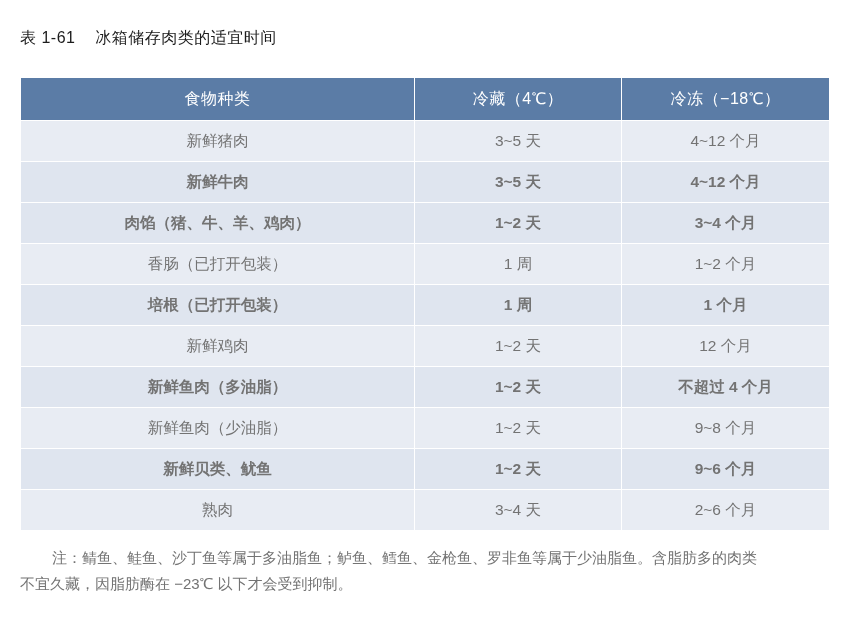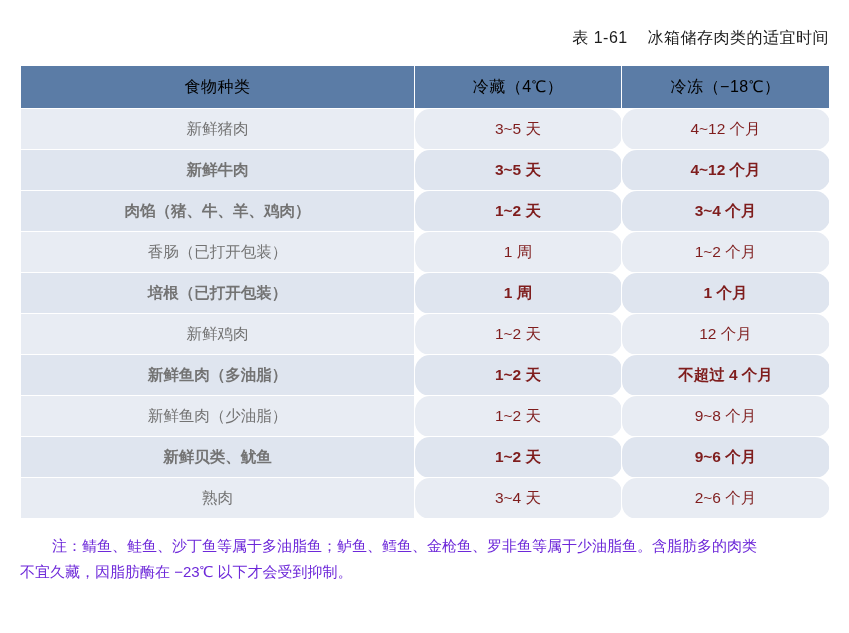--- a/index.html
+++ b/index.html
@@ -15,68 +15,68 @@
     overflow: hidden;
   }
   .page {
     position: relative;
     width: 849px;
     height: 633px;
     box-sizing: border-box;
     padding: 0 20px;
   }
   .caption {
-    text-align: right;
+    text-align: left;
     font-size: 16px;
     letter-spacing: 0.5px;
     color: #1c1c1c;
     padding-top: 28px;
-    padding-bottom: 16px;
+    padding-bottom: 28px;
     white-space: pre;
   }
   table.meat-table {
     width: 809px;
     margin: 0 auto;
     border-collapse: collapse;
     table-layout: fixed;
     font-size: 15.5px;
   }
   table.meat-table th,
   table.meat-table td {
     border: 1px solid #ffffff;
     text-align: center;
     height: 40px;
     padding: 0 4px;
     font-weight: normal;
     white-space: nowrap;
   }
   table.meat-table thead th {
     background: #5b7ca6;
-    color: #000000;
+    color: #ffffff;
     height: 42px;
     font-size: 16px;
     letter-spacing: 0.5px;
   }
   col.c1 { width: 394px; }
   col.c2 { width: 207px; }
   col.c3 { width: 208px; }
 
   tbody tr.odd td  { background: #e8ecf3; }
   tbody tr.even td { background: #dfe5ef; font-weight: bold; }
 
   tbody tr td.col-name { color: #737373; }
   tbody tr td.col-fridge,
-  tbody tr td.col-freezer { color: #7f1d1d; border-radius: 15px; }
+  tbody tr td.col-freezer { color: #737373; }
 
   .note {
     width: 809px;
     margin: 14px auto 0 auto;
     font-size: 15px;
     line-height: 1.7;
-    color: #6d28d9;
+    color: #737373;
   }
   .note .indent { display: inline-block; width: 32px; }
 </style>
 </head>
 <body>
 
 <div class="page">
 
   <div class="caption">表 1-61    冰箱储存肉类的适宜时间</div>
 

